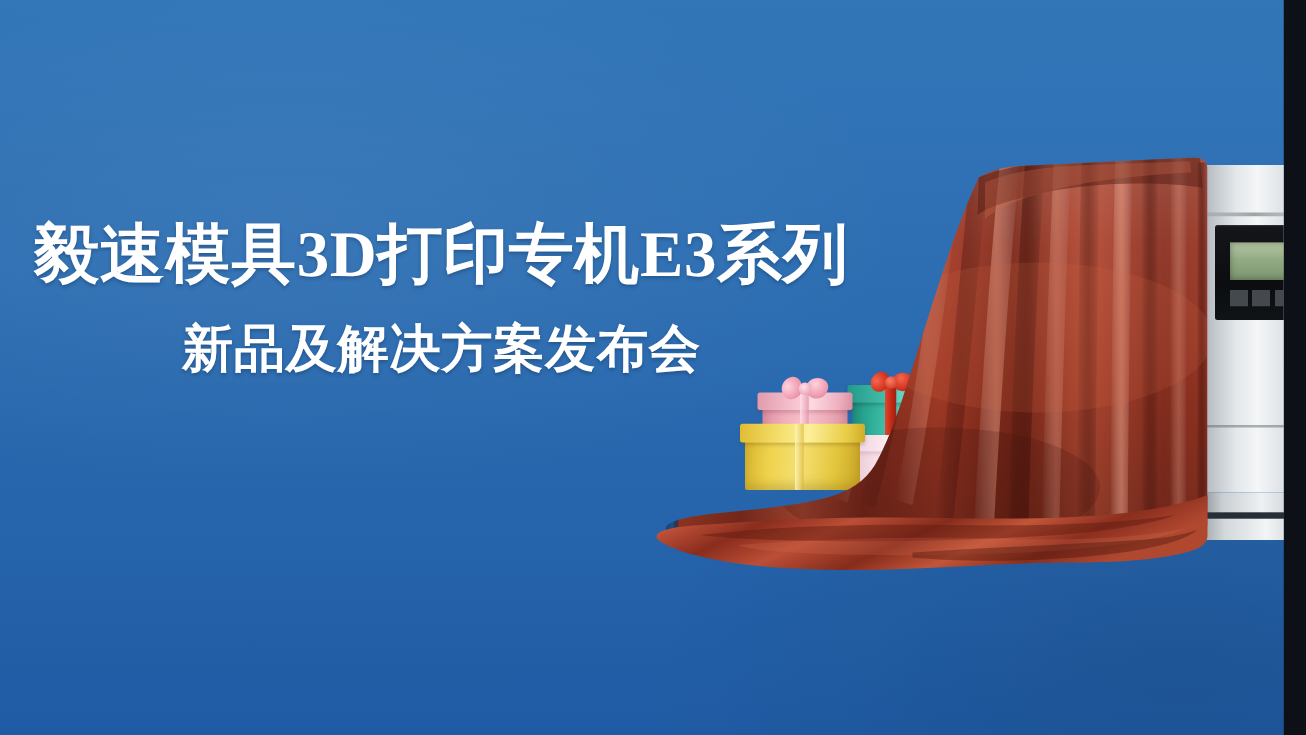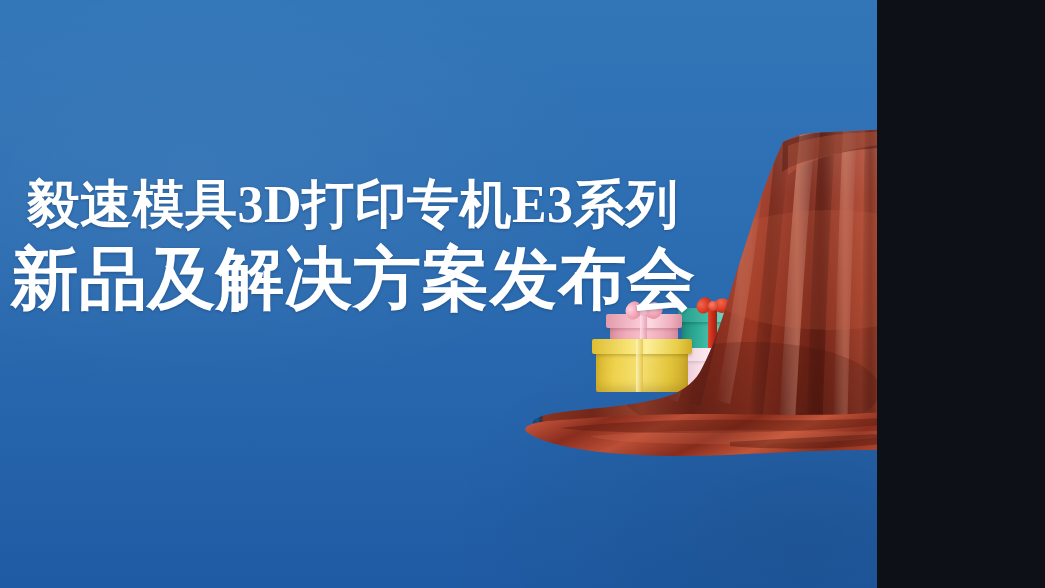--- a/index.html
+++ b/index.html
@@ -4,21 +4,21 @@
 <title>毅速模具3D打印专机E3系列新品及解决方案发布会</title>
 <style>
   html, body {
     margin: 0;
     padding: 0;
     background: #0d1117;
   }
 
   #poster {
     position: relative;
-    width: 877px;
+    width: 1027px;
     height: 588px;
     overflow: hidden;
     font-family: "Liberation Sans", sans-serif;
     background: linear-gradient(180deg, #3276b8 0%, #2d6eb2 38%, #2664ab 70%, #1f5ba4 100%);
   }
 
   
   .bg-sheen {
     position: absolute;
     inset: 0;
@@ -41,21 +41,21 @@
     color: #ffffff;
     font-family: "Liberation Serif", "DejaVu Serif", serif;
     font-weight: 700;
     font-size: 53px;
     line-height: 74px;
     letter-spacing: 0.5px;
     white-space: nowrap;
     text-shadow: 0 1px 3px rgba(8,38,72,.35);
   }
   .headline.line1 { font-size: 52px; }
-  .headline.line2 { font-size: 68px; }
+  .headline.line2 { font-size: 41px; }
 
   .datetime {
     margin-top: 26px;
     color: #f2f6fa;
     font-family: "Liberation Sans", sans-serif;
     font-weight: 300;
     font-size: 35px;
     letter-spacing: 2.2px;
     white-space: nowrap;
     opacity: .97;

